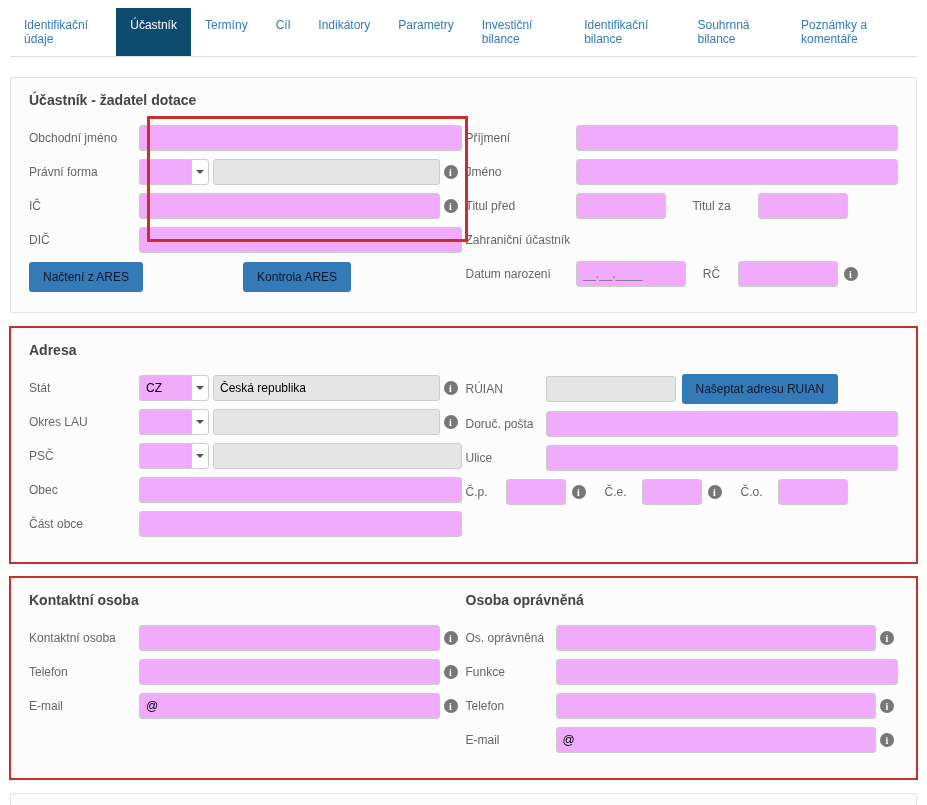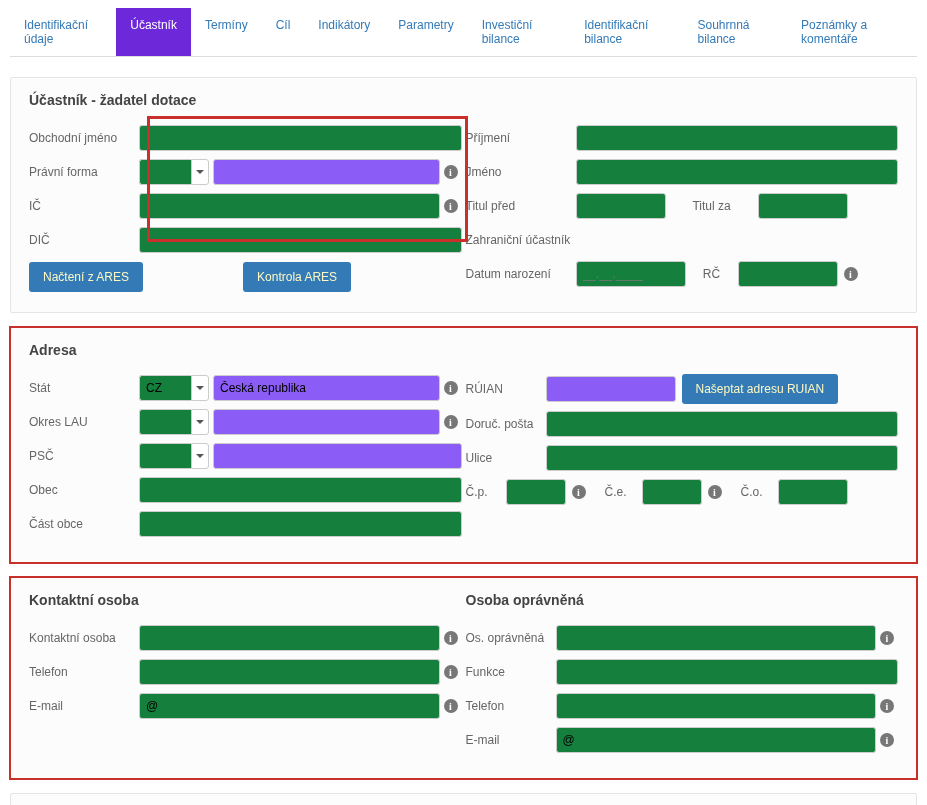--- a/index.html
+++ b/index.html
@@ -16,21 +16,21 @@
     border-bottom: 1px solid #ddd;
     margin-bottom: 20px;
   }
   .tab {
     padding: 10px 14px;
     color: #337ab7;
     cursor: pointer;
     font-size: 12px;
   }
   .tab.active {
-    background: #6d28d9;
+    background: #0c4a6e;
     color: #fff;
   }
   .panel {
     border: 1px solid #e5e5e5;
     background: #fcfcfc;
     border-radius: 2px;
     padding: 14px 18px 18px;
     margin-bottom: 14px;
     position: relative;
   }
@@ -61,24 +61,24 @@
     color: #666;
     flex-shrink: 0;
   }
   .lbl-sm { width: 60px; font-size: 12px; color: #666; text-align: center; }
   .inp {
     height: 26px;
     border: 1px solid #ccc;
     border-radius: 3px;
     padding: 0 6px;
     font-size: 12px;
-    background: #15803d;
+    background: #f0abfc;
     width: 100%;
   }
-  .inp.disabled { background: #8b5cf6; }
+  .inp.disabled { background: #e5e5e5; }
   .inp-wrap { display: flex; align-items: center; gap: 4px; flex: 1; }
   .info-icon {
     width: 14px; height: 14px; border-radius: 50%;
     background: #777; color: #fff; font-size: 10px;
     display: inline-flex; align-items: center; justify-content: center;
     flex-shrink: 0; font-weight: bold; font-family: serif;
     margin-right: 4px;
   }
   .dd {
     display: flex; width: 70px; flex-shrink: 0;
@@ -88,21 +88,21 @@
     width: 26px; height: 26px; border: 1px solid #ccc;
     border-radius: 0 3px 3px 0; background: #fff;
     display: flex; align-items: center; justify-content: center;
     cursor: pointer;
   }
   .caret {
     width: 0; height: 0; border-left: 4px solid transparent;
     border-right: 4px solid transparent; border-top: 4px solid #555;
   }
   .btn {
-    background: #337ab7; color: #fef9c3; border: none;
+    background: #337ab7; color: #0f172a; border: none;
     border-radius: 3px; padding: 8px 14px;
     font-size: 12px; cursor: pointer;
   }
   .btn-row { display: flex; gap: 100px; margin-top: 8px; }
   .red-box {
     position: absolute;
     border: 3px solid #c9302c;
     pointer-events: none;
   }
   .sub-title {

